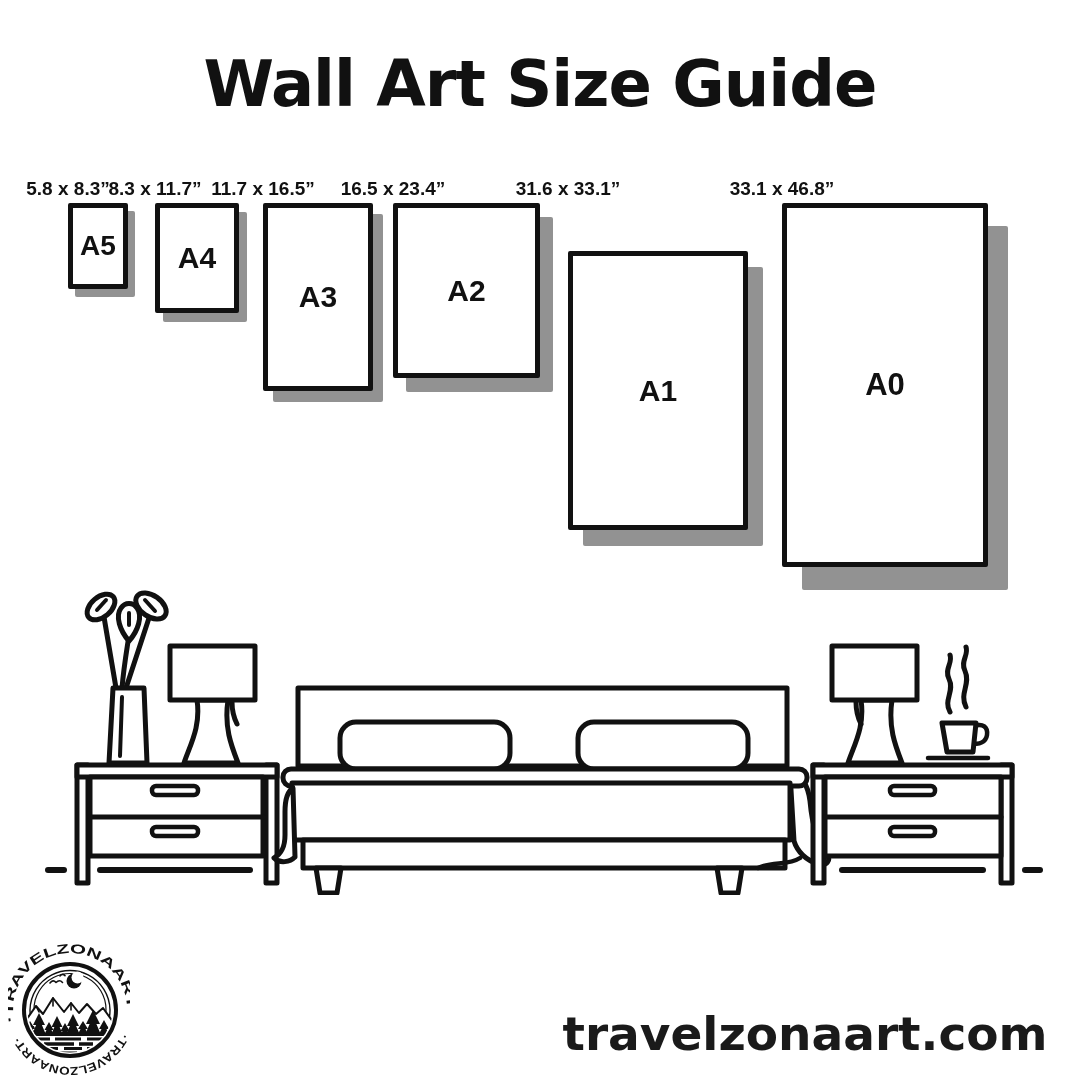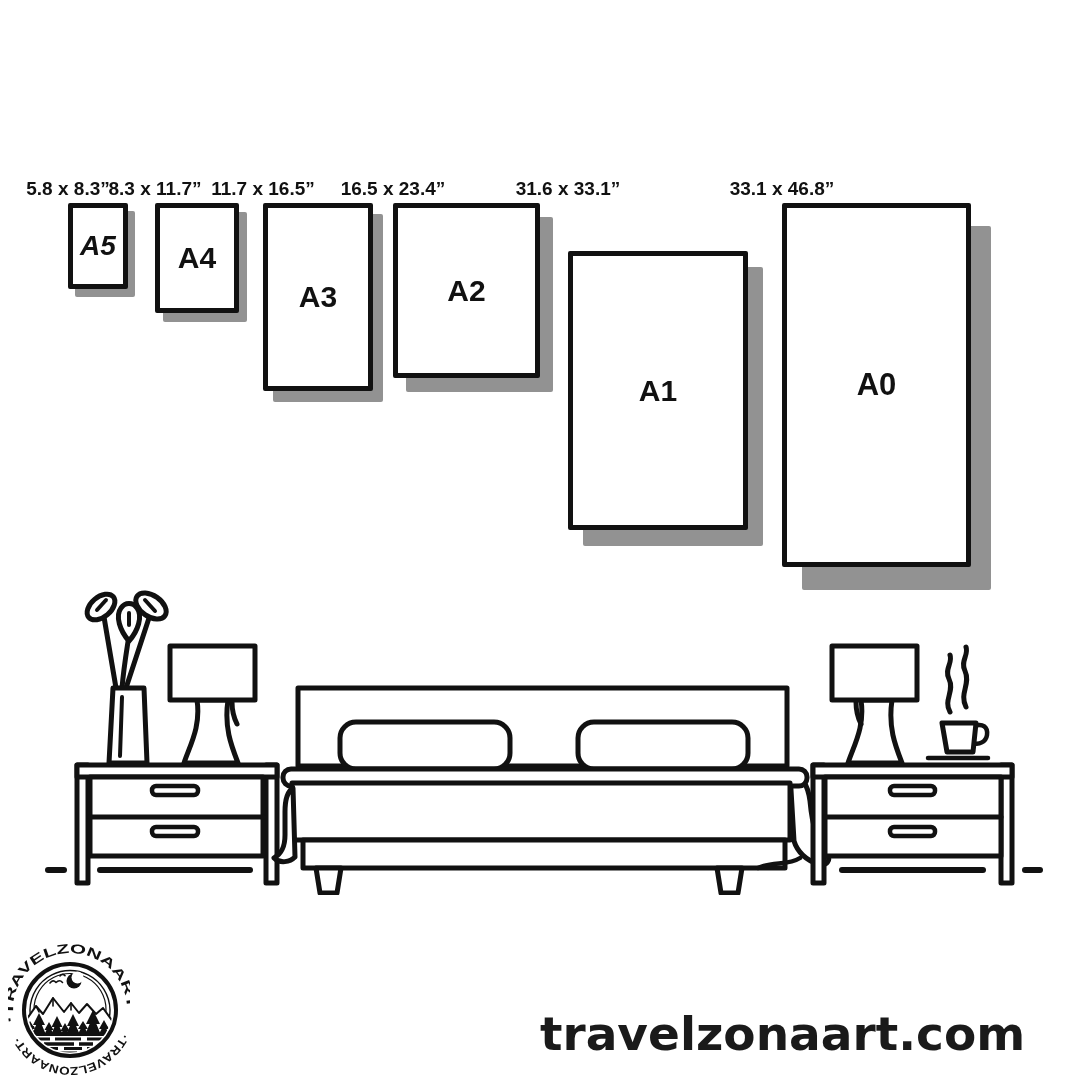--- a/index.html
+++ b/index.html
@@ -25,41 +25,42 @@
     position:absolute;top:38px;left:0;
     background:#fff;border:5px solid #111;border-radius:2px;
     box-sizing:border-box;display:flex;align-items:center;justify-content:center;
   }
   .size-name{font-weight:bold;color:#111;}
   .a5{left:68px;}  .a5 .paper-box{width:60px;height:86px;box-shadow:7px 8px 0 var(--sh);}
   .a4{left:155px;} .a4 .paper-box{width:84px;height:110px;box-shadow:8px 9px 0 var(--sh);}
   .a3{left:263px;} .a3 .paper-box{width:110px;height:188px;box-shadow:10px 11px 0 var(--sh);}
   .a2{left:393px;} .a2 .paper-box{width:147px;height:175px;box-shadow:13px 14px 0 var(--sh);}
   .a1{left:568px;} .a1 .paper-box{width:180px;height:279px;box-shadow:15px 16px 0 var(--sh);margin-top:48px;}
-  .a0{left:782px;} .a0 .paper-box{width:189px;height:364px;box-shadow:20px 23px 0 var(--sh);}
-  .a5 .size-name{font-size:28px;font-style:italic;}
+  .a0{left:782px;} .a0 .paper-box{width:206px;height:364px;box-shadow:20px 23px 0 var(--sh);}
+  .a5 .size-name{font-size:28px;}
   .a4 .size-name,.a3 .size-name,.a2 .size-name,.a1 .size-name{font-size:30px;}
   .a0 .size-name{font-size:31px;}
   
   .scene{position:absolute;top:585px;left:0;width:1080px;height:310px;}
   
   .logo{position:absolute;top:933px;left:8px;width:122px;height:142px;}
   .logo text{font-family:"Liberation Sans",sans-serif;font-weight:bold;fill:#111;}
   
   .website{
     position:absolute;top:1002px;left:540px;width:530px;height:64px;
-    font-size:47px;line-height:64px;font-weight:bold;color:#1a1a1a;
+    text-align:center;font-size:47px;line-height:64px;font-weight:bold;color:#1a1a1a;
     font-family:"DejaVu Sans","Liberation Sans",sans-serif;letter-spacing:0;
   }
 </style>
 </head>
 <body>
 
 <div class="canvas" style="--sh:#929292;">
 
+  <div class="title">Wall Art Size Guide</div>
 
   <div class="sizes-row">
 
     <div class="size-item a5">
       <div class="dim-label">5.8 x 8.3”</div>
       <div class="paper-box">
         <span class="size-name">A5</span>
       </div>
     </div>
 

